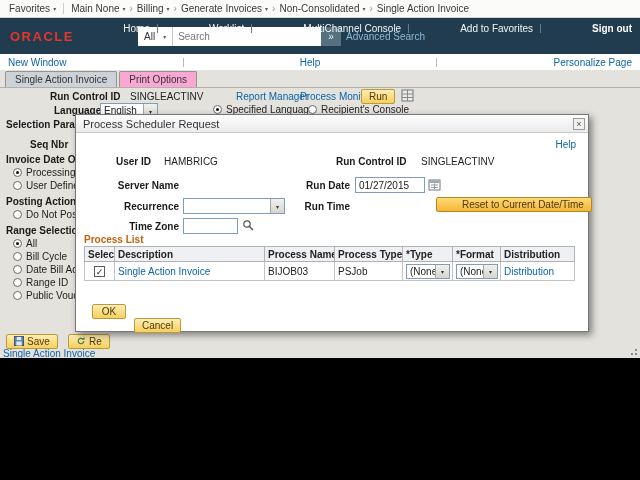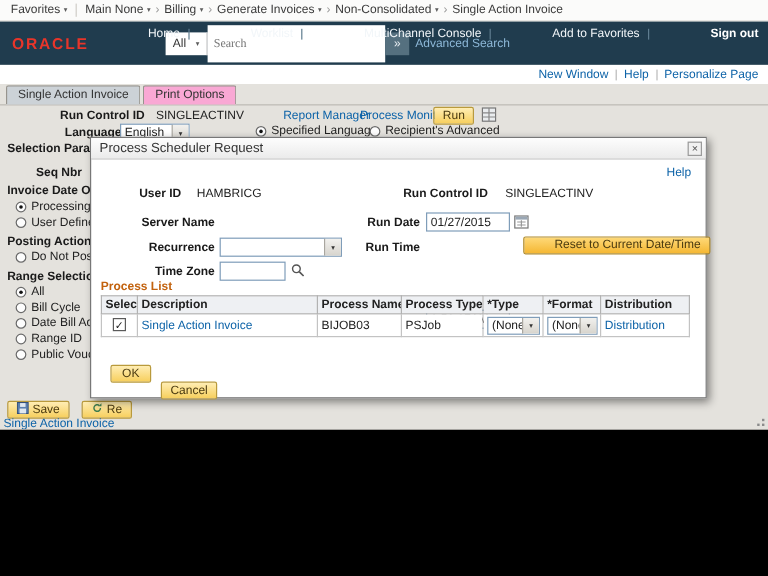--- a/index.html
+++ b/index.html
@@ -13,30 +13,30 @@
   .crumb{display:inline-flex;align-items:center;gap:3px;cursor:pointer;padding:0 3px;}
   .caret{font-size:6px;color:#5c5c5c;line-height:1;}
   .csep{color:#9a9a9a;font-size:10px;padding:0 1px;}
   .vbar{width:1px;height:11px;background:#cfcdc8;margin:0 4px;}
 
   
   .navbar{position:relative;height:36px;background:#203c4e;}
   .logo{position:absolute;left:10px;top:11px;color:#e8352a;font-size:13px;font-weight:bold;letter-spacing:1.5px;}
   .search{position:absolute;left:138px;top:9px;display:flex;align-items:center;height:19px;}
   .scope{display:flex;align-items:center;gap:8px;background:#fff;height:19px;padding:0 6px;font-size:10px;color:#333;border-right:1px solid #c8c8c8;cursor:pointer;}
-  .sinput{height:31px;width:148px;border:none;background:#fff;font-size:10px;padding:0 5px;color:#444;outline:none;font-family:Liberation Serif, serif;}
+  .sinput{height:19px;width:148px;border:none;background:#fff;font-size:10px;padding:0 5px;color:#444;outline:none;font-family:Liberation Sans, sans-serif;}
   .gobtn{height:19px;width:20px;background:#55707f;color:#e8eef2;border:none;font-size:10px;display:flex;align-items:center;justify-content:center;cursor:pointer;}
   .adv{position:absolute;left:346px;top:13px;font-size:10px;color:#8db8d8;}
   .toplinks{position:absolute;right:8px;top:5px;display:flex;align-items:center;gap:7px;font-size:10px;}
   .toplinks a{color:#f2f6f9;margin-left:44px;}
   .tsep{width:1px;height:9px;background:#5f7d90;}
   .signout{font-weight:bold;color:#fff !important;}
 
   
-  .pagebar{height:16px;background:#fff;display:flex;justify-content:flex-end;align-items:center;gap:6px;padding:0 8px;font-size:10px;}
+  .pagebar{height:16px;background:#fff;display:flex;justify-content:space-between;align-items:center;gap:6px;padding:0 8px;font-size:10px;}
   .pagebar a{color:#0d63a8;}
   .psep{width:1px;height:9px;background:#b9b9b9;}
 
   
   .tabrow{height:18px;background:#e4e2dd;display:flex;align-items:flex-end;gap:2px;padding-left:5px;border-bottom:1px solid #b3b0aa;}
   .tab{font-size:10px;padding:2px 9px;border:1px solid #97948e;border-bottom:none;background:#f9a8d4;color:#333;cursor:pointer;border-radius:2px 2px 0 0;}
   .tab.active{background:#ccd2d7;}
 
   
   .content{position:absolute;left:0;top:88px;width:640px;height:270px;background:#e4e2dd;font-size:10px;color:#222;overflow:hidden;}
@@ -178,21 +178,21 @@
       <span class="dbtn">
           <span>▾</span>
         </span>
     </span>
     <label class="radio-row" style="left:213px;top:16px">
       <span class="radio on"></span>
       <span>Specified Language</span>
     </label>
     <label class="radio-row" style="left:308px;top:16px">
       <span class="radio"></span>
-      <span>Recipient's Advanced</span>
+      <span>Recipient's Console</span>
     </label>
 
     <span class="abs grouphdr" style="left:6px;top:31px">Selection Parame</span>
     <span class="abs blabel" style="left:30px;top:51px">Seq Nbr</span>
 
     <span class="abs grouphdr" style="left:6px;top:66px">Invoice Date Op</span>
     <label class="radio-row" style="left:13px;top:79px">
       <span class="radio on"></span>
       <span>Processing D</span>
     </label>

